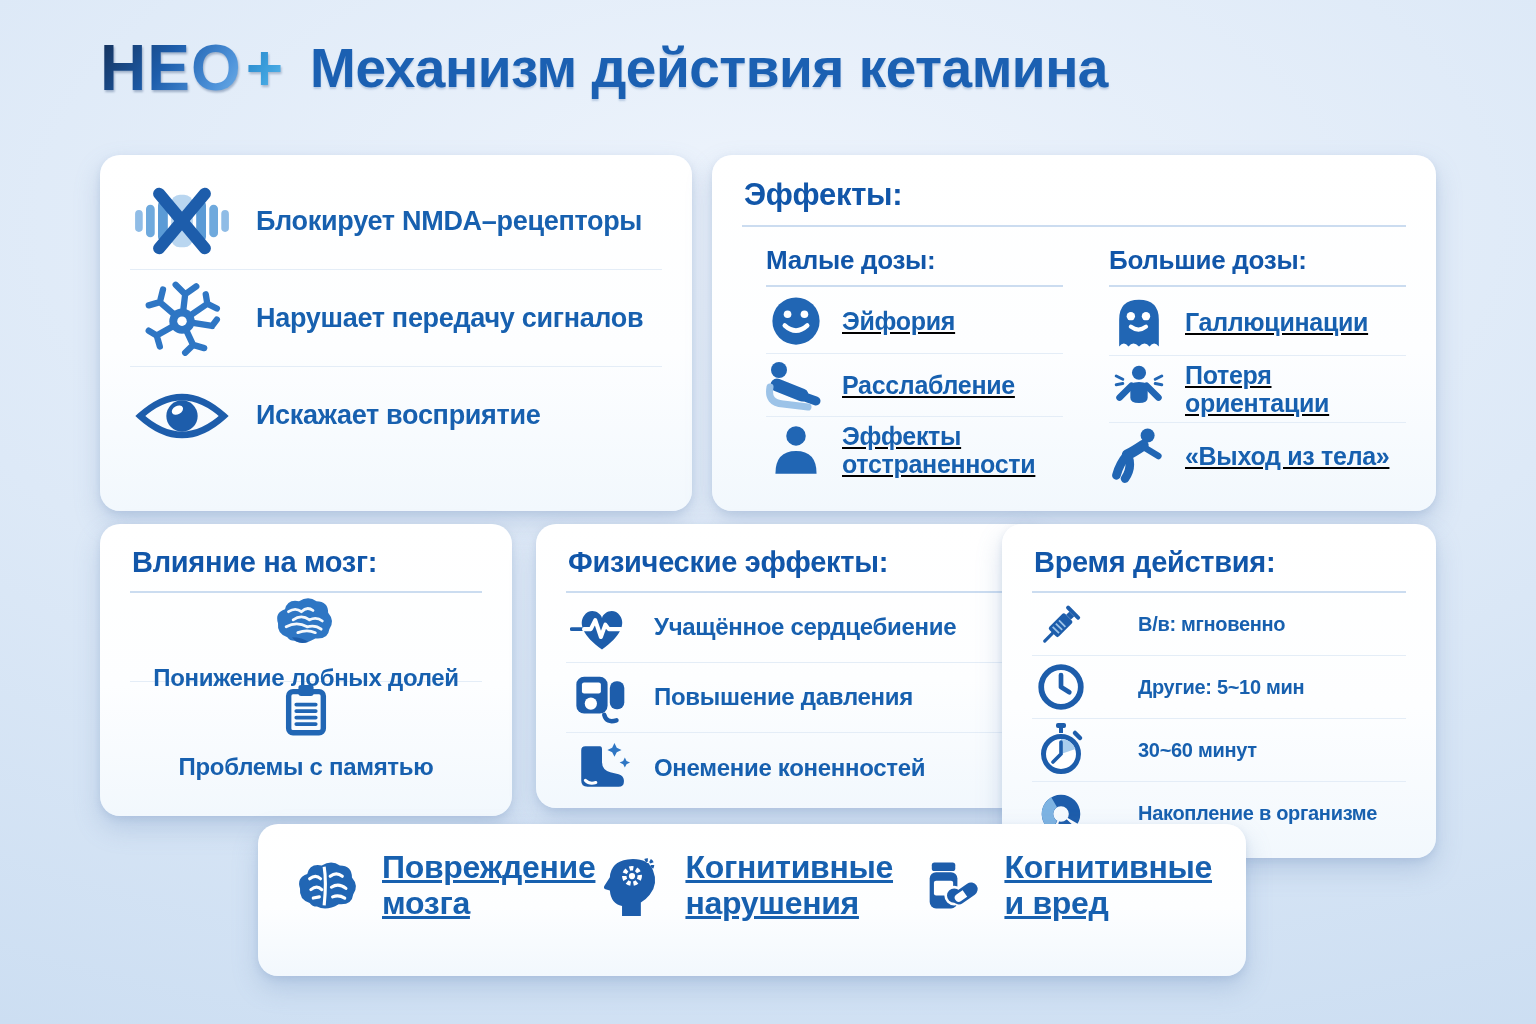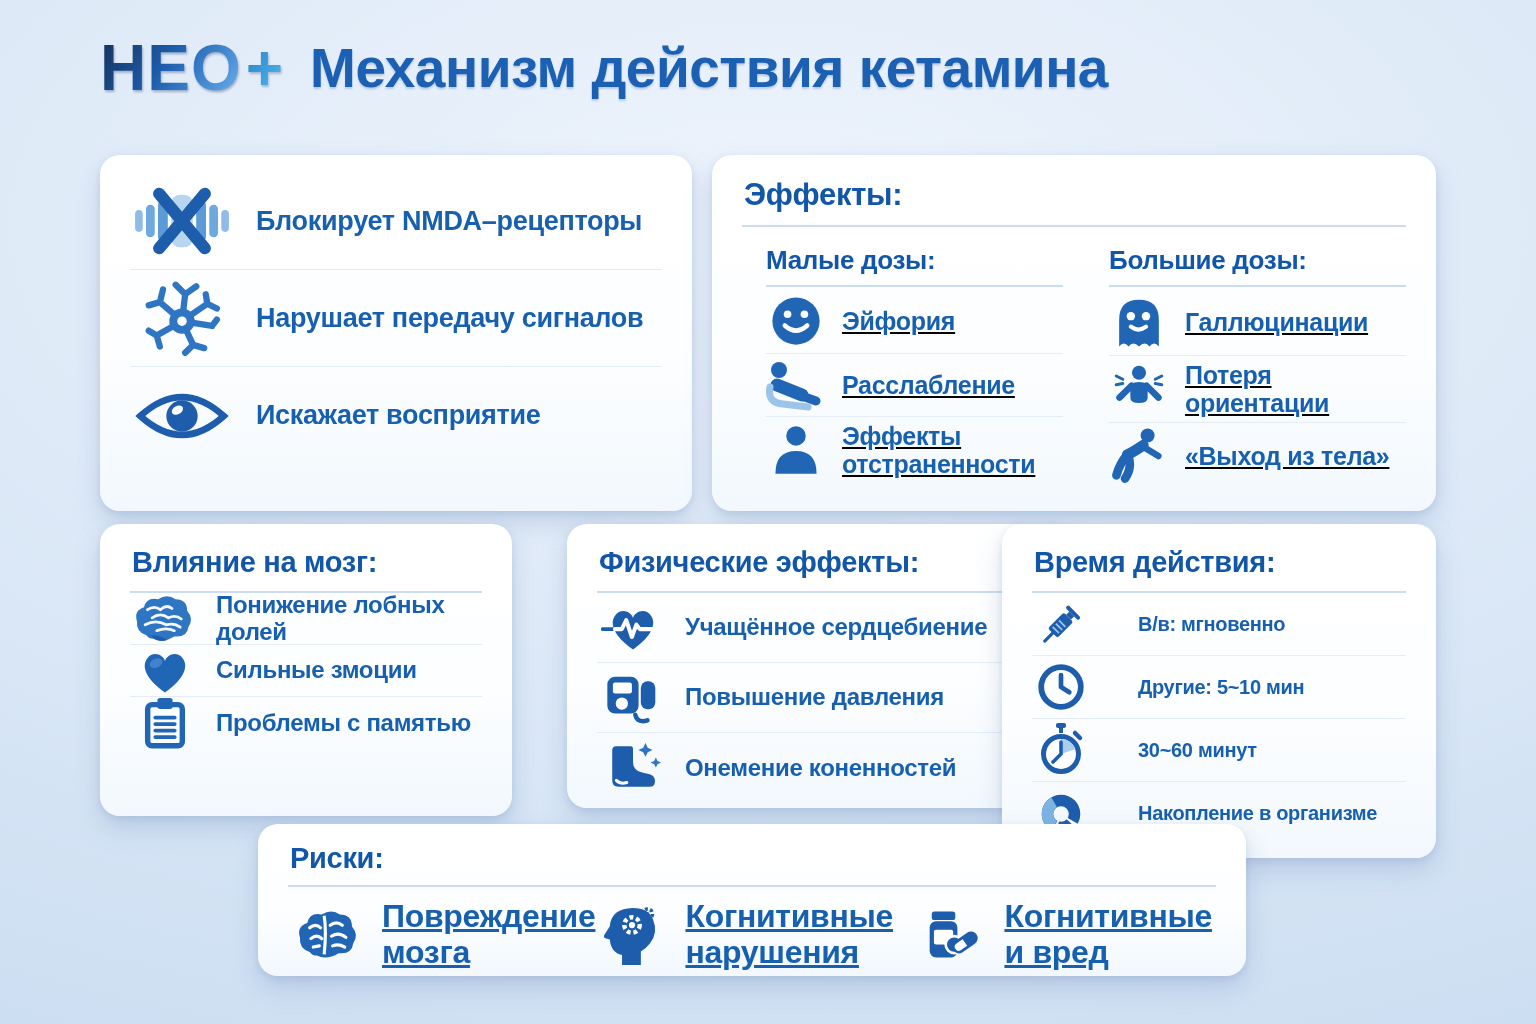--- a/index.html
+++ b/index.html
@@ -53,25 +53,25 @@
   .cols{display:flex;gap:46px;margin-top:12px;margin-left:24px;}
   .col{flex:1;min-width:0;}
   .subt{margin:0 0 2px;font-size:26px;font-weight:800;color:#1156a9;letter-spacing:-.3px;
         padding:6px 0 9px;border-bottom:2px solid #cbdcf0;}
   .col .row{min-height:61px;padding:5px 0;gap:16px;text-decoration:underline;}
   .col .ic{width:60px;}
   .col .lbl{font-size:25px;}
 
   #card-brain{left:100px;top:524px;width:412px;height:292px;}
   #card-brain .ct{font-size:29px;}
-  #card-brain .row{height:52px;gap:16px;}
+  #card-brain .row{height:89px;gap:16px;flex-direction:column;}
   #card-brain .ic{width:70px;}
   #card-brain .lbl{font-size:24px;}
 
-  #card-phys{left:536px;top:524px;width:512px;height:284px;margin-left:31px;}
+  #card-phys{left:536px;top:524px;width:512px;height:284px;}
   #card-phys .ct{font-size:29px;}
   #card-phys .row{height:70px;gap:16px;}
   #card-phys .ic{width:72px;}
   #card-phys .lbl{font-size:24px;}
 
   #card-time{left:1002px;top:524px;width:434px;height:334px;}
   #card-time .ct{font-size:29px;}
   #card-time .row{height:63px;gap:16px;}
   #card-time .ic{width:58px;}
   #card-time .lbl{font-size:20px;margin-left:32px;}
@@ -230,29 +230,20 @@
             <path d="M17 23 Q24 18 31 23 M31 23 Q37 20 42 24"></path>
             <path d="M11 29 Q20 24 29 29 M29 29 Q36 27 41 31"></path>
             <path d="M21 34 Q29 31 36 34"></path>
           </g>
         </svg>
       </span>
       <span class="lbl">Понижение лобных долей</span>
     </div>
     <div class="row">
       <span class="ic">
-        <svg width="58" height="54" viewBox="0 0 48 48">
-          <path d="M24 43 C7 31 3 20 8 13 C13 6 22 9 24 15 C26 9 35 6 40 13 C45 20 41 31 24 43 Z" fill="#2166b4"></path>
-          <ellipse cx="16" cy="17" rx="6" ry="4" fill="#3f83cc" transform="rotate(-25 16 17)"></ellipse>
-        </svg>
-      </span>
-      <span class="lbl">Сильные змоции</span>
-    </div>
-    <div class="row">
-      <span class="ic">
         <svg width="52" height="56" viewBox="0 0 48 50">
           <rect x="8" y="8" width="32" height="38" rx="4" fill="none" stroke="#2166b4" stroke-width="5"></rect>
           <rect x="17" y="2" width="14" height="10" rx="2.5" fill="#2166b4"></rect>
           <path d="M15 20 H33 M15 26 H33 M15 32 H33 M15 38 H33" stroke="#2166b4" stroke-width="3.4" stroke-linecap="round"></path>
         </svg>
       </span>
       <span class="lbl">Проблемы с памятью</span>
     </div>
   </section>
 
@@ -338,21 +329,20 @@
           <circle cx="24" cy="24" r="13" fill="none" stroke="#7db3e2" stroke-width="11" stroke-dasharray="27 100" transform="rotate(120 24 24)"></circle>
           <circle cx="24" cy="24" r="13" fill="none" stroke="#ffffff" stroke-width="12" stroke-dasharray="3 150" transform="rotate(30 24 24)"></circle>
           <circle cx="24" cy="24" r="13" fill="none" stroke="#ffffff" stroke-width="12" stroke-dasharray="3 150" transform="rotate(105 24 24)"></circle>
         </svg>
       </span>
       <span class="lbl">Накопление в организме</span>
     </div>
   </section>
 
   <section class="card" id="card-risks">
-    <h2 class="ct">Риски:</h2>
     <div class="risks-row">
       <div class="risk">
         <span class="ic">
           <svg width="68" height="58" viewBox="0 0 56 48">
             <path d="M12 38 Q3 35 4 26 Q1 17 10 14 Q12 5 22 7 Q30 2 37 7 Q47 7 47 17 Q53 24 48 31 Q47 40 36 39 Q26 45 18 41 Q14 41 12 38 Z" fill="#2166b4"></path>
             <path d="M24 8 Q26 20 24 40" stroke="#ffffff" stroke-width="2.6" fill="none"></path>
             <g stroke="#ffffff" stroke-width="2.6" fill="none" stroke-linecap="round">
               <path d="M12 18 Q17 14 21 18 M13 27 Q18 23 22 27 M15 34 L20 33"></path>
               <path d="M29 16 Q34 12 39 16 M30 25 Q36 21 42 26 M31 33 Q36 31 41 34"></path>
             </g>

